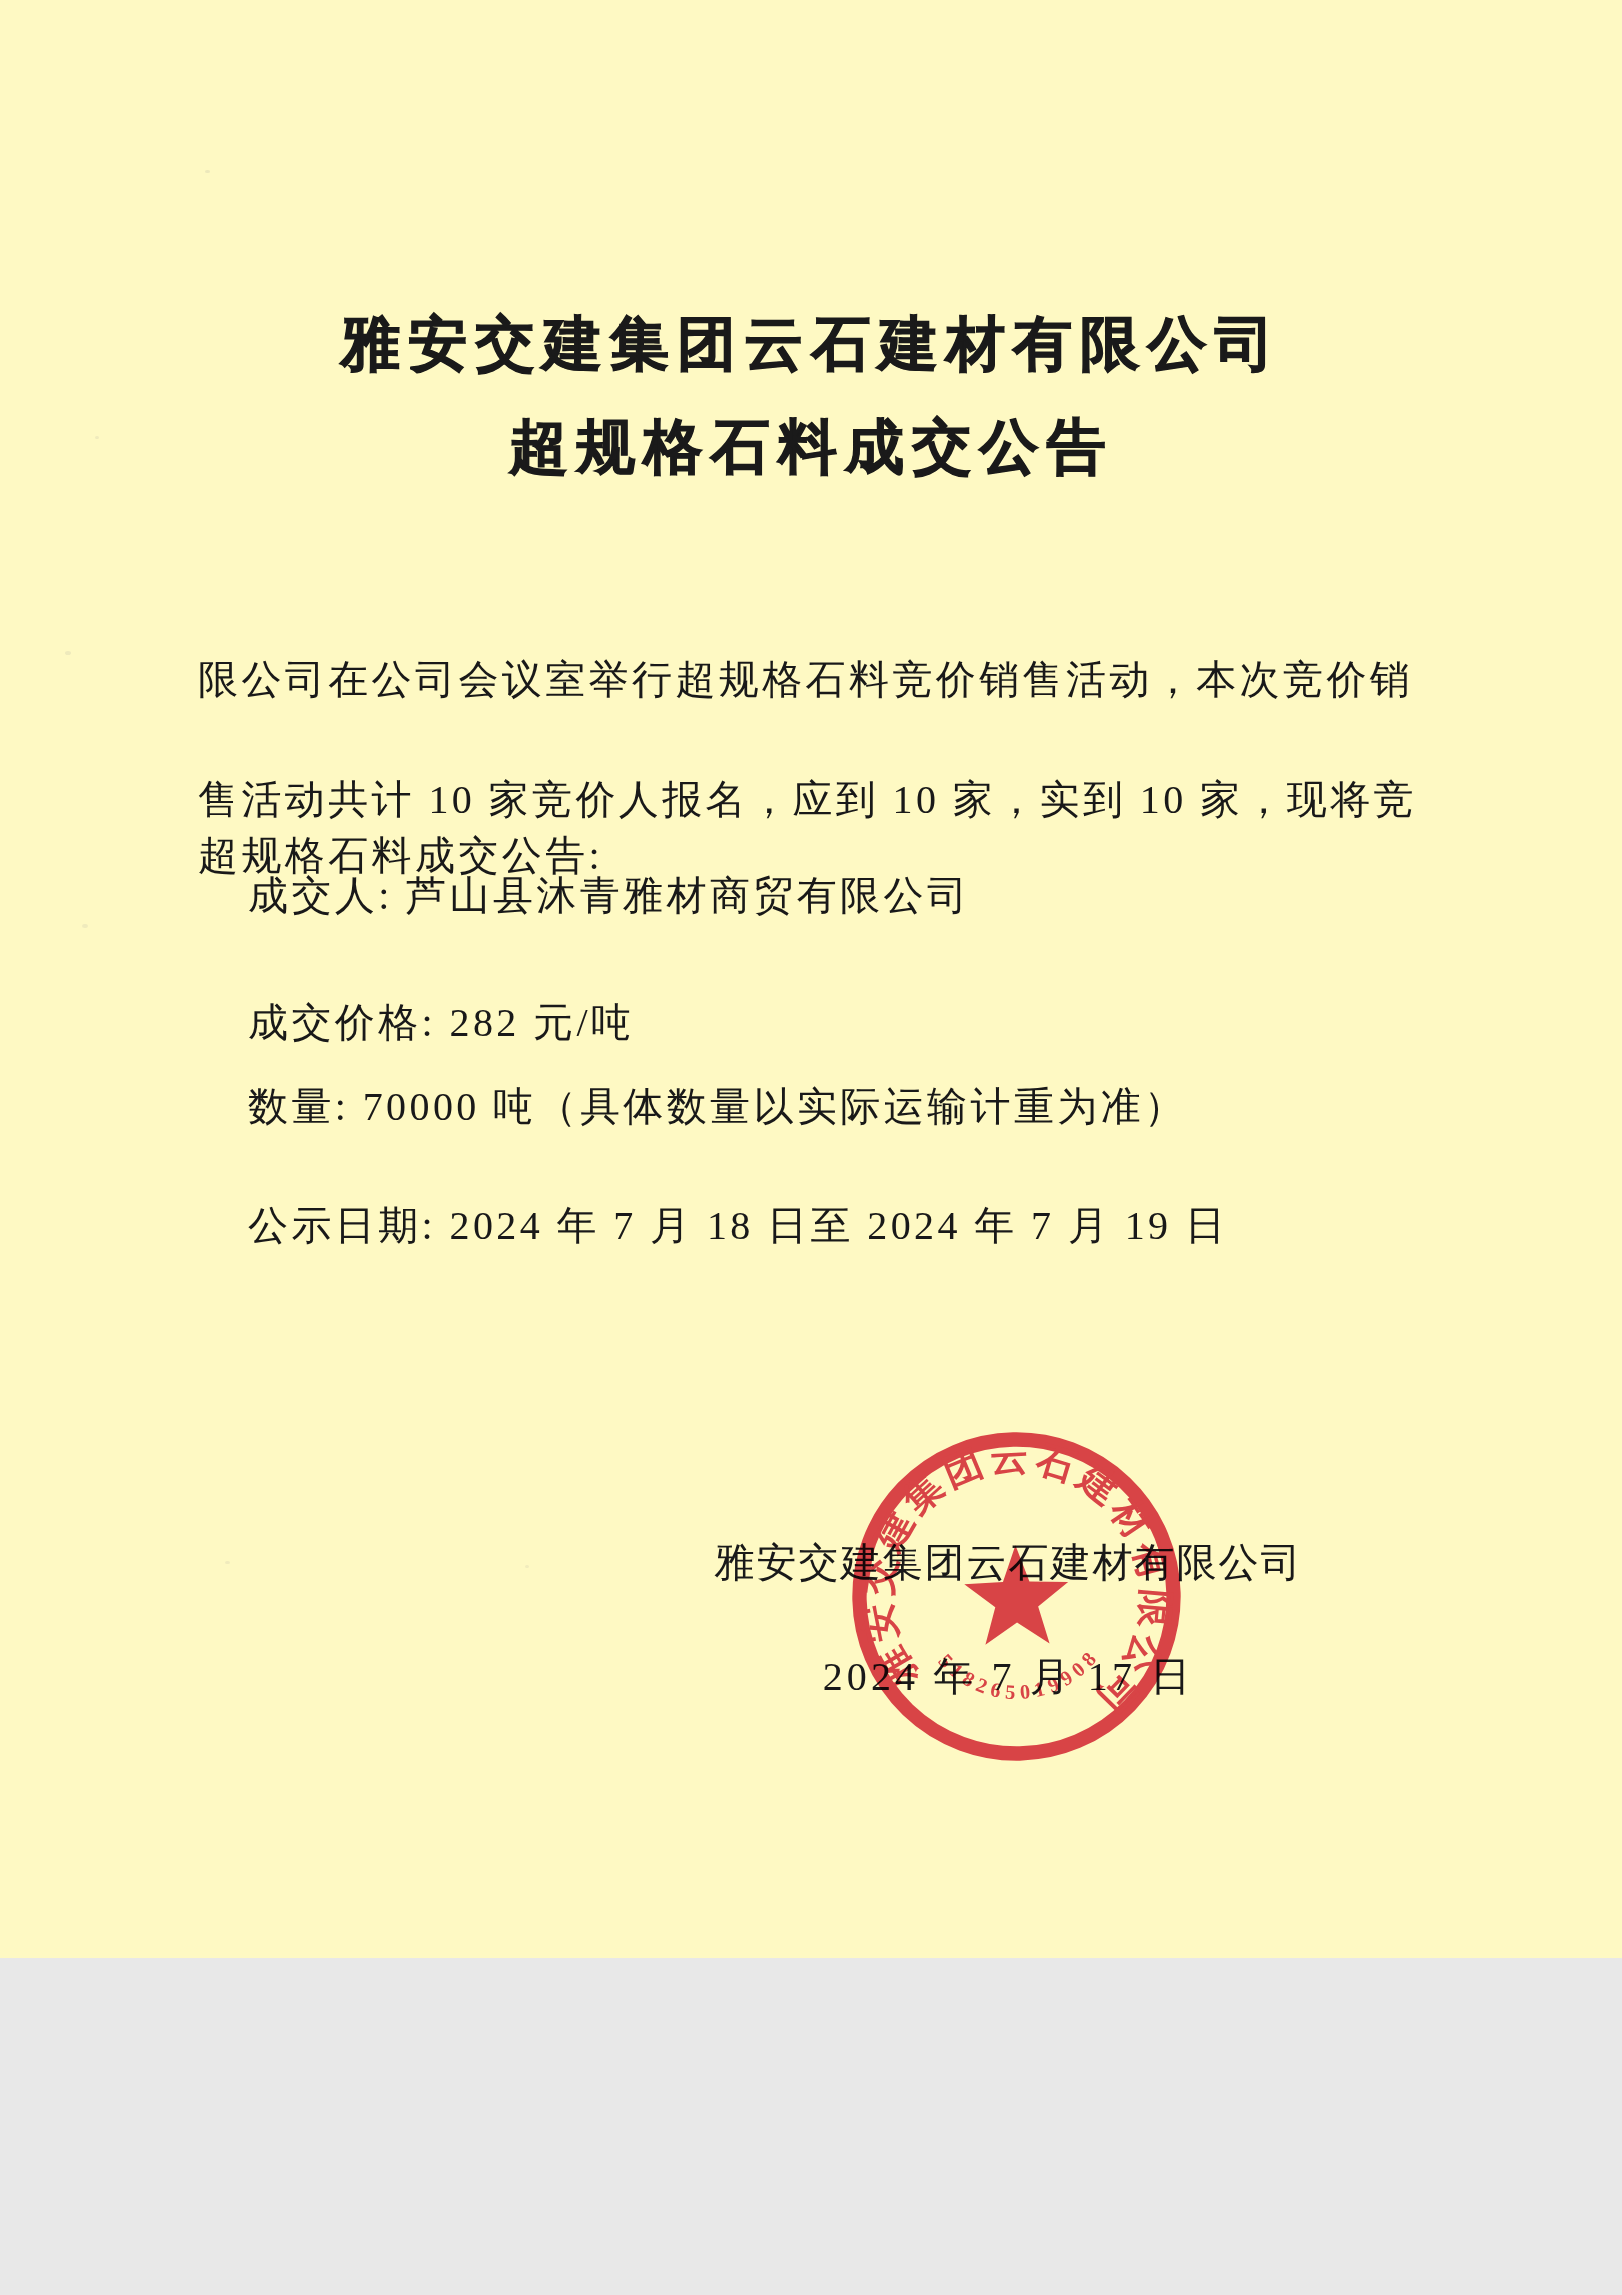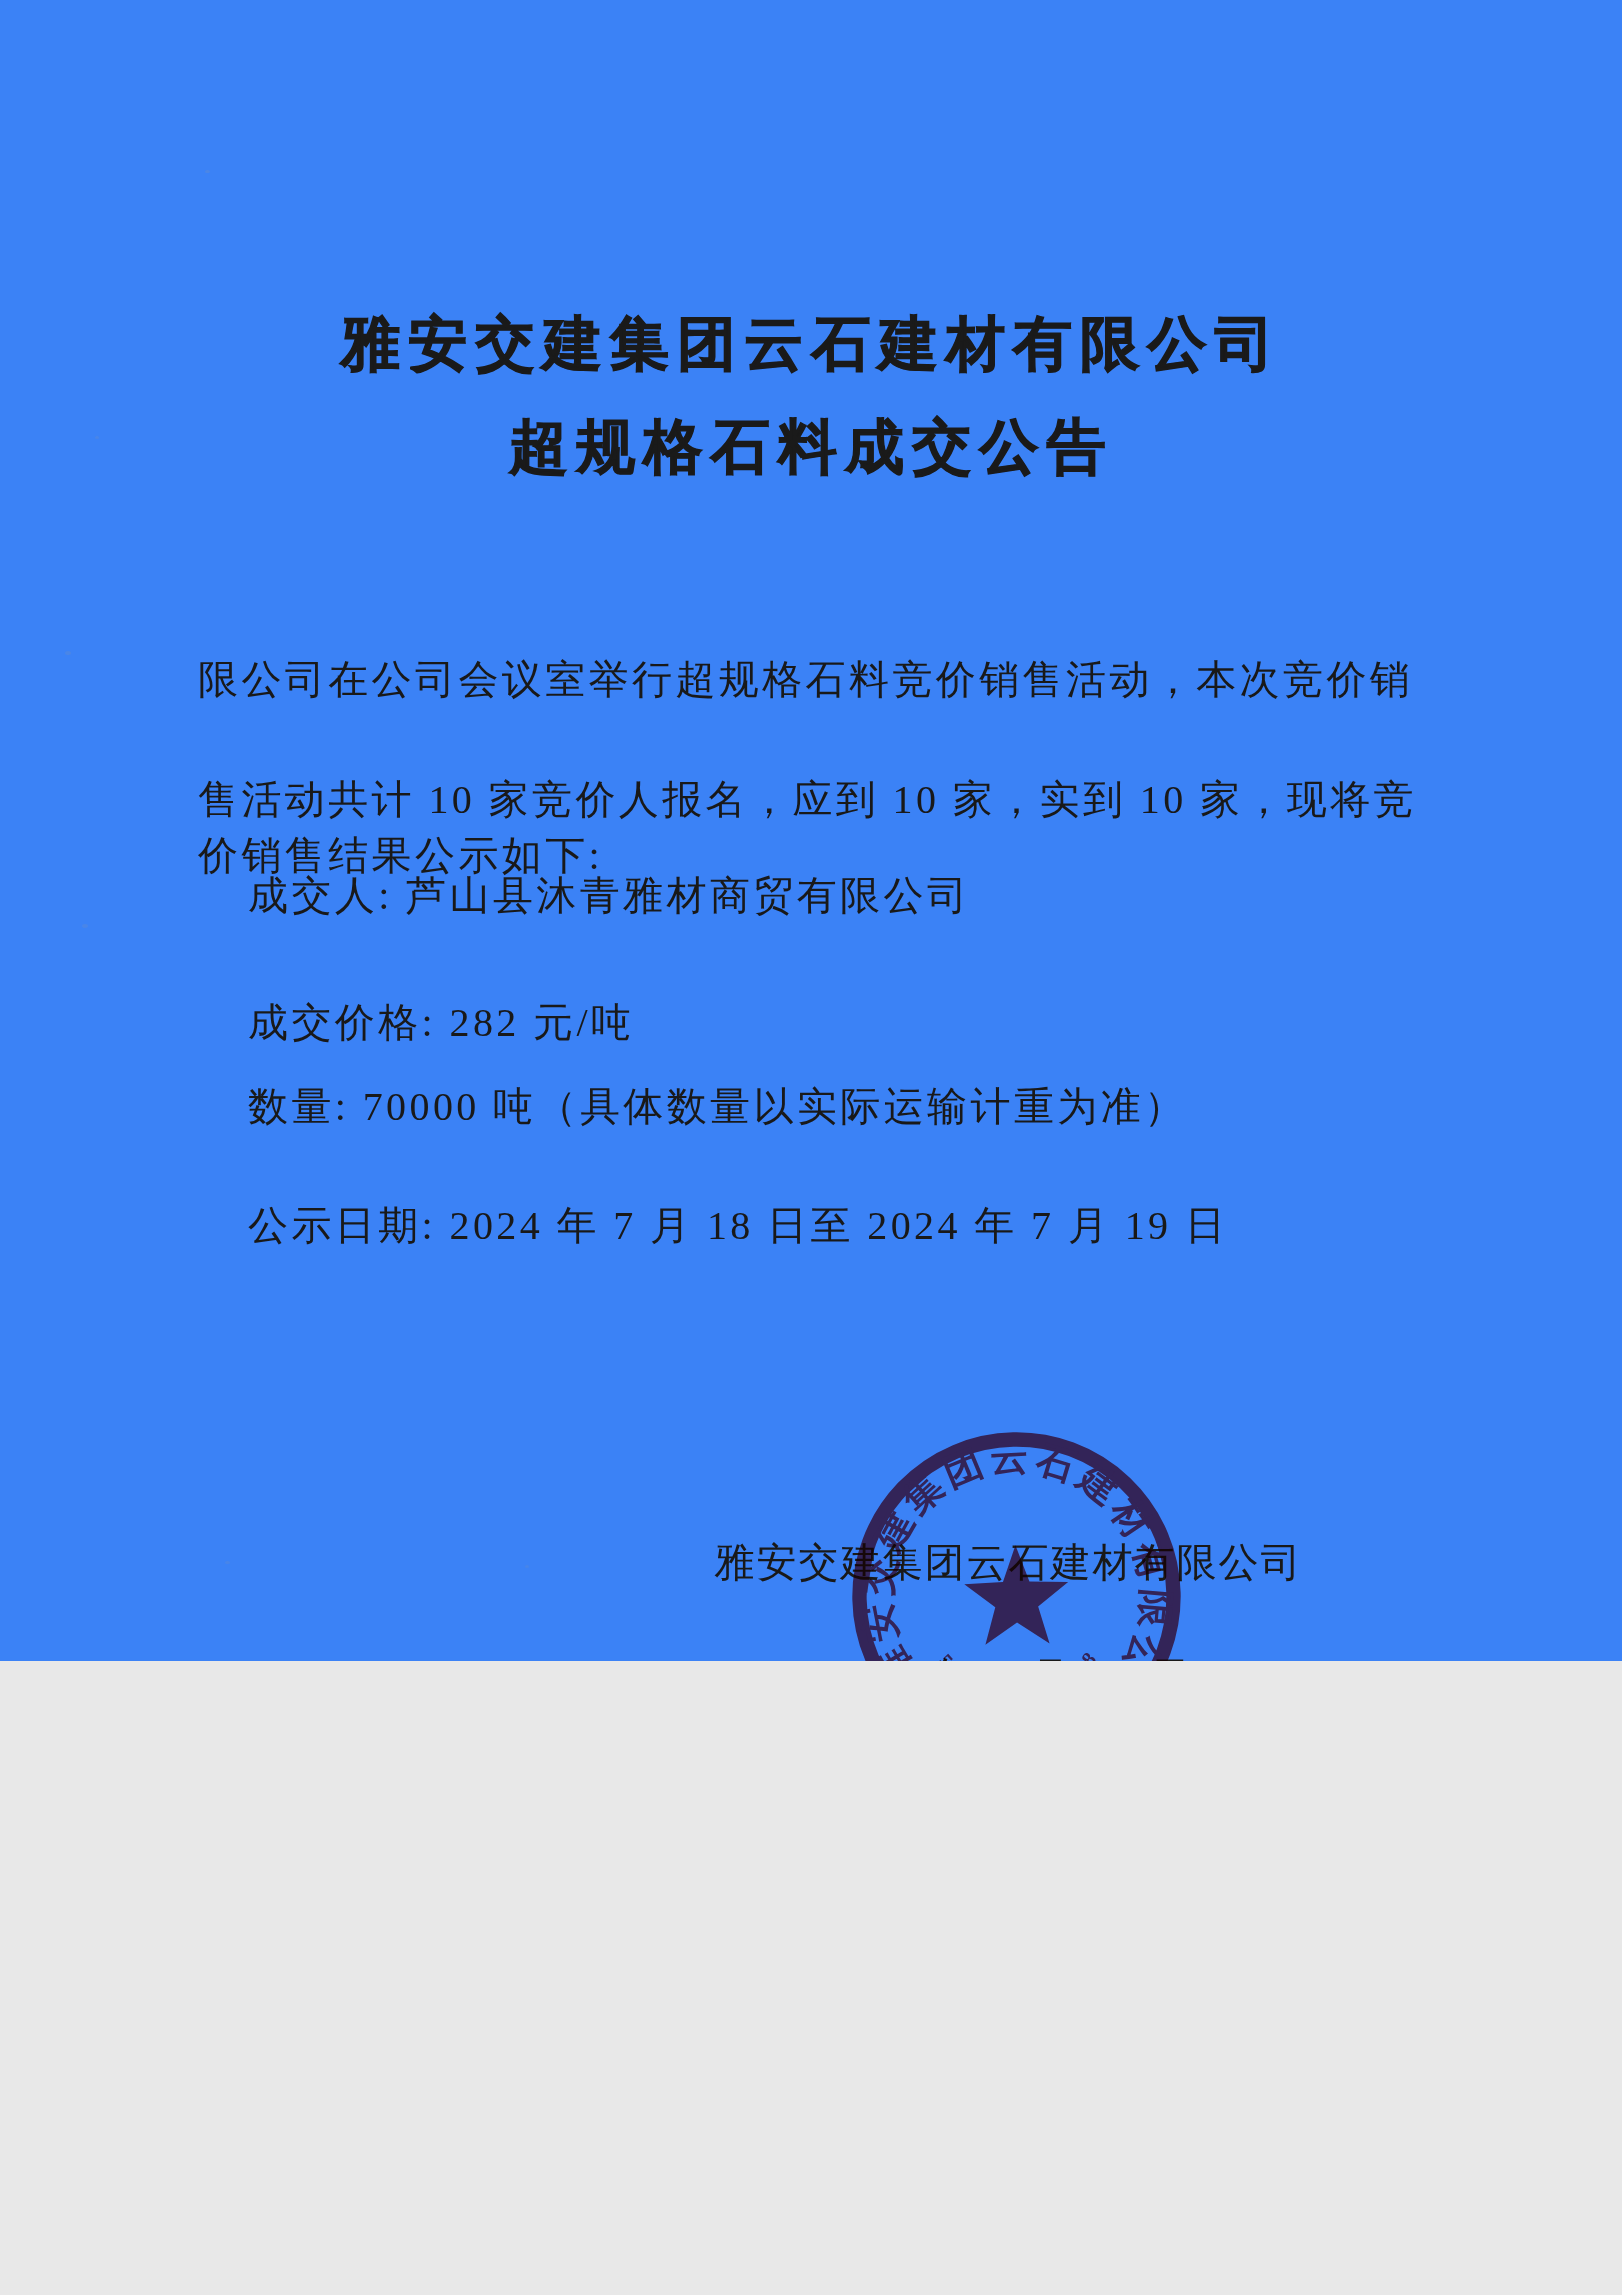--- a/index.html
+++ b/index.html
@@ -1,20 +1,20 @@
 <!DOCTYPE html>
 <html style="font-size:11px"><head>
 <meta charset="utf-8">
 <style>
   html,body{margin:0;padding:0;background:#e8e8e8;}
   .page{
     position:relative;
-    width:1623px;height:1661px;
+    width:1623px;height:1958px;
     margin:0 auto;
-    background:#3b82f6;
+    background:#fef9c3;
     overflow:hidden;
     font-family:"Liberation Serif","DejaVu Serif",serif;
     color:#1c1c1c;
   }
   .title{
     position:absolute;left:0;width:100%;
     text-align:center;
     font-size:59px;font-weight:bold;
     letter-spacing:8.2px;
     color:#1a1a1a;
@@ -83,21 +83,21 @@
 </head>
 <body>
 
 <div class="page">
 
   <div class="title" id="title1">雅安交建集团云石建材有限公司</div>
   <div class="title" id="title2">超规格石料成交公告</div>
 
   <div class="bodyline" id="bl2">限公司在公司会议室举行超规格石料竞价销售活动，本次竞价销</div>
   <div class="bodyline" id="bl3">售活动共计 10 家竞价人报名，应到 10 家，实到 10 家，现将竞</div>
-  <div class="bodyline" id="bl4">价销售结果公示如下:</div>
+  <div class="bodyline" id="bl4">超规格石料成交公告:</div>
 
   <div class="bodyline indent-item" id="bl5">成交人: 芦山县沐青雅材商贸有限公司</div>
   <div class="bodyline indent-item" id="bl6">成交价格: 282 元/吨</div>
   <div class="bodyline indent-item" id="bl7">数量: 70000 吨（具体数量以实际运输计重为准）</div>
   <div class="bodyline indent-item" id="bl8">公示日期: 2024 年 7 月 18 日至 2024 年 7 月 19 日</div>
 
   <div class="sign-block">
     <div class="sign-company">雅安交建集团云石建材有限公司</div>
     <div class="sign-date">2024 年 7 月 17 日</div>
   </div>

